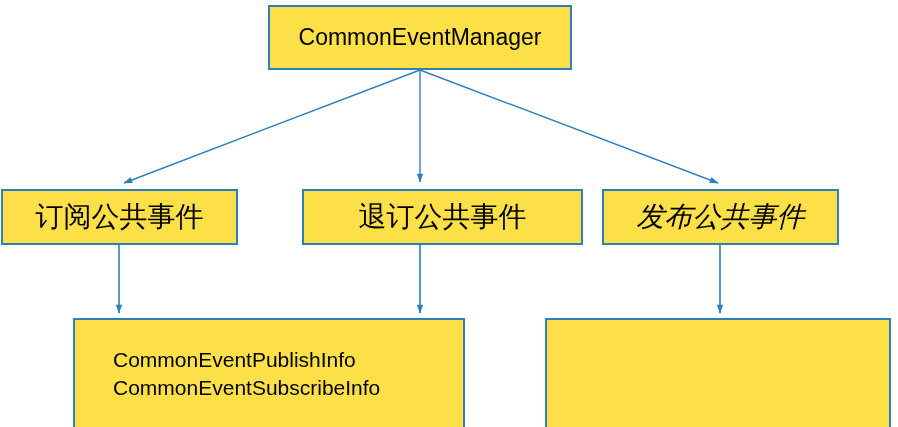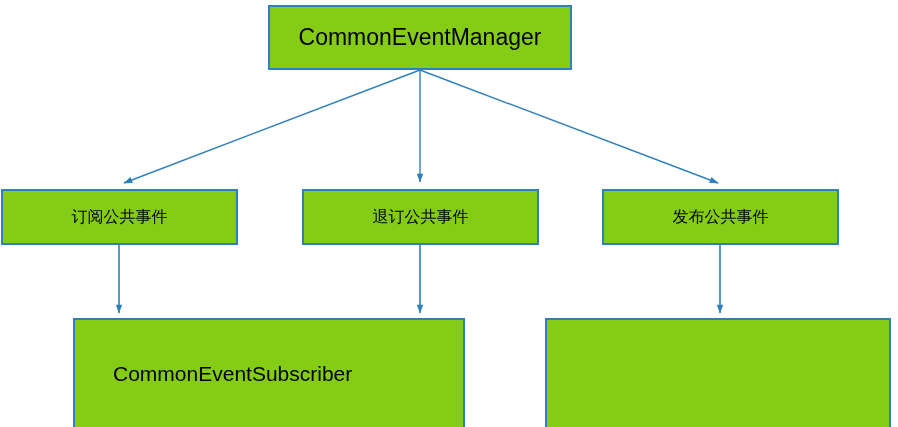--- a/index.html
+++ b/index.html
@@ -19,21 +19,21 @@
     position: absolute;
     left: 0;
     top: 0;
     width: 898px;
     height: 427px;
     pointer-events: none;
   }
   .node {
     position: absolute;
     box-sizing: border-box;
-    background: #84cc16;
+    background: #fde047;
     border: 2px solid #2e80bc;
     display: flex;
     flex-direction: column;
     align-items: center;
     justify-content: center;
     color: #000000;
     line-height: 1.32;
     white-space: nowrap;
   }
   .node-line {
@@ -44,25 +44,25 @@
     left: 268px;
     top: 5px;
     width: 304px;
     height: 65px;
     font-size: 23px;
   }
   
   .node-action {
     top: 189px;
     height: 56px;
-    font-size: 16px;
+    font-size: 28px;
   }
   #node-subscribe   { left: 1px;   width: 237px; }
-  #node-unsubscribe { left: 302px; width: 237px; }
-  #node-publish     { left: 602px; width: 237px; }
+  #node-unsubscribe { left: 302px; width: 281px; }
+  #node-publish     { left: 602px; width: 237px; font-style: italic; }
   
   .node-class {
     top: 318px;
     height: 112px;
     font-size: 21px;
     align-items: flex-start;
     padding-left: 38px;
   }
   #node-subscriber-classes { left: 73px;  width: 392px; }
   #node-publish-classes    { left: 545px; width: 346px; }
@@ -103,19 +103,20 @@
 
   <div class="node node-action" id="node-unsubscribe">
     <span class="node-line">退订公共事件</span>
   </div>
 
   <div class="node node-action" id="node-publish">
     <span class="node-line">发布公共事件</span>
   </div>
 
   <div class="node node-class" id="node-subscriber-classes">
-    <span class="node-line">CommonEventSubscriber</span>
+    <span class="node-line">CommonEventPublishInfo</span>
+    <span class="node-line">CommonEventSubscribeInfo</span>
   </div>
 
   <div class="node node-class" id="node-publish-classes">
   </div>
 
 </div>
 
 </body></html>

